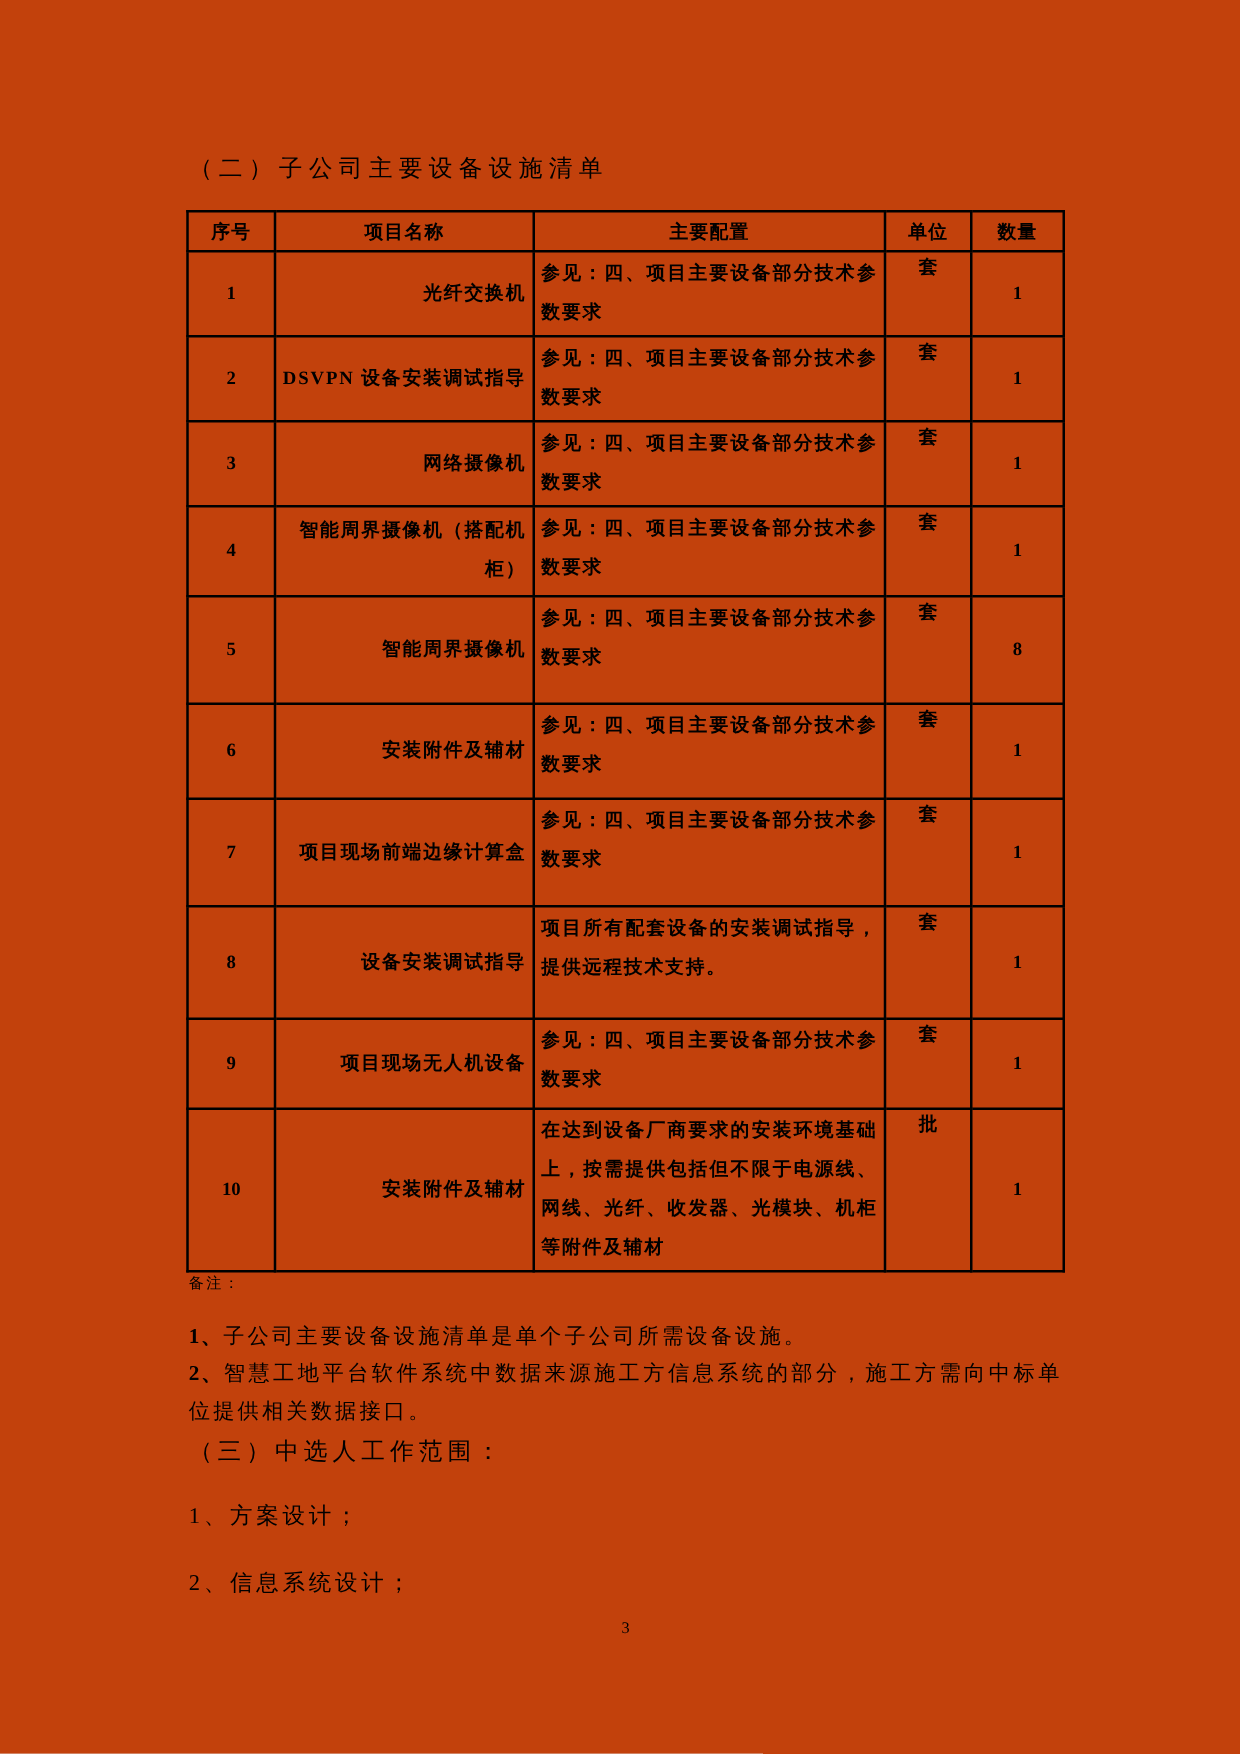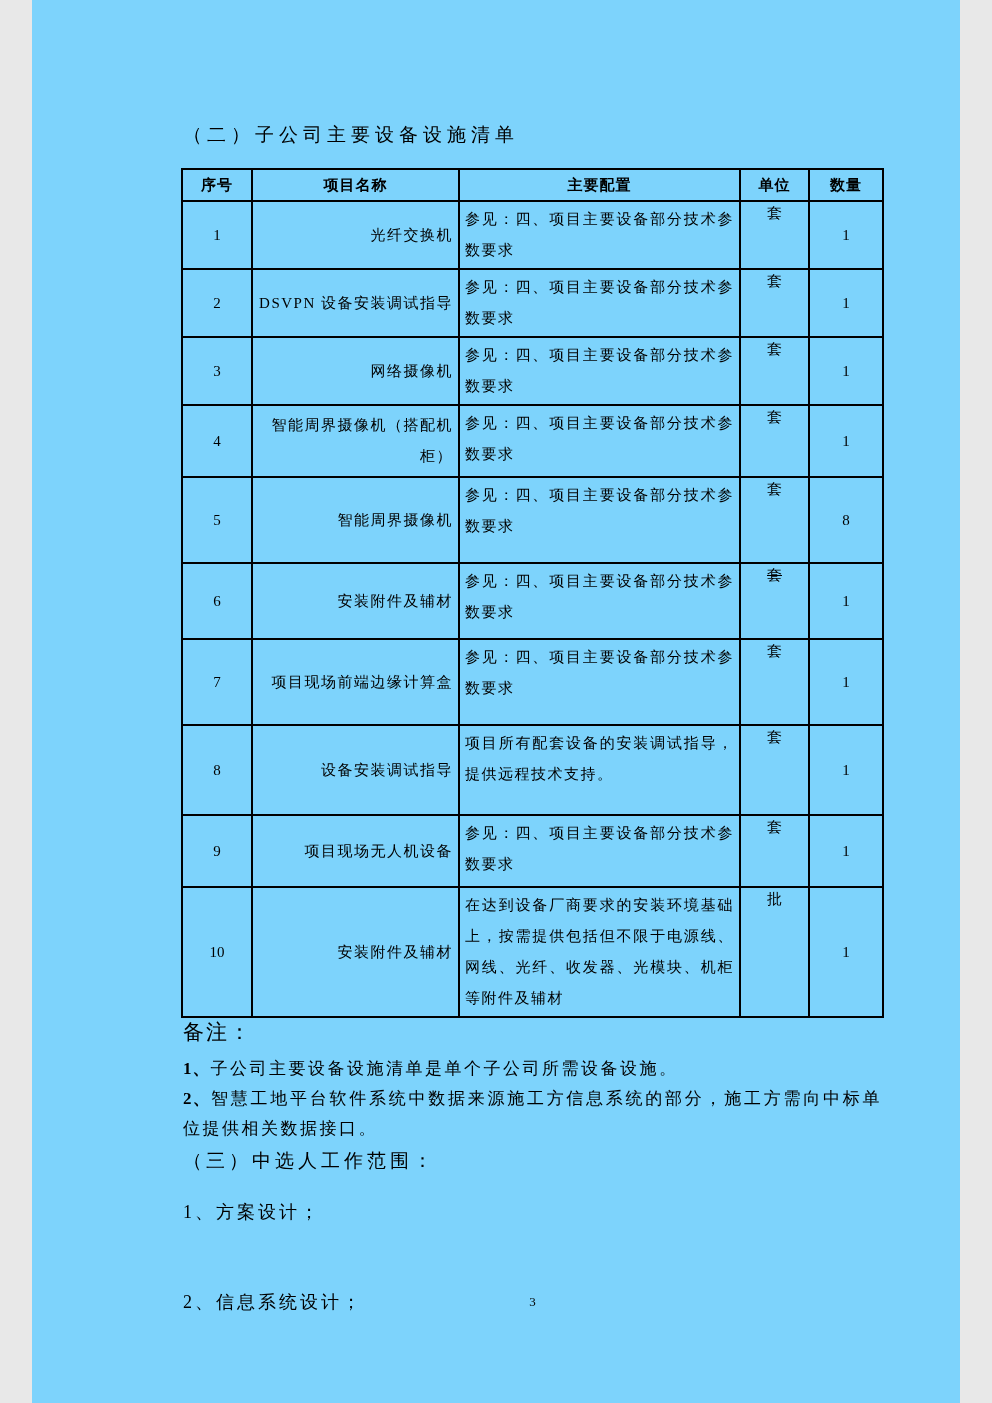--- a/index.html
+++ b/index.html
@@ -1,67 +1,67 @@
 <!DOCTYPE html>
 <html><head>
 <meta charset="utf-8">
 <style>
   html,body{margin:0;padding:0;background:#e8e8e8;}
   .page{
-    width:896px;height:1403px;background:#7dd3fc;position:relative;
+    width:992px;height:1403px;background:#c2410c;position:relative;
     margin:0 auto;color:#000;
     font-family:"Liberation Serif","DejaVu Serif",serif;
     overflow:hidden;
-    padding-left:32px;
   }
   .content{position:absolute;left:149px;top:0;width:703px;}
 
   .section-title{
     position:absolute;left:2px;
     font-size:19px;letter-spacing:5px;font-weight:normal;
     white-space:nowrap;
   }
   .title-2{top:122px;}
   .title-3{top:1148px;letter-spacing:4px;}
 
   table.equip{
     position:absolute;top:168px;left:0;
     width:701px;border-collapse:collapse;table-layout:fixed;
     font-size:15px;
   }
   table.equip th, table.equip td{
     border:2px solid #000;
     padding:2px 5px;
     overflow:hidden;
+    font-weight:bold;
   }
   table.equip th{
     height:26px;font-weight:bold;vertical-align:middle;
     letter-spacing:1px;font-size:15px;
   }
   td.c-no{text-align:center;vertical-align:middle;}
   td.c-name{text-align:right;vertical-align:middle;letter-spacing:1.5px;line-height:31px;}
   td.c-config{text-align:left;vertical-align:top;letter-spacing:1.5px;line-height:31px;text-align:justify;}
   td.c-unit{text-align:center;vertical-align:top;padding-top:5px;}
   td.c-qty{text-align:center;vertical-align:middle;}
   .strike{text-decoration:line-through;}
 
-  .remark-label{position:absolute;top:1018px;left:2px;font-size:21px;letter-spacing:2px;}
+  .remark-label{position:absolute;top:1018px;left:2px;font-size:12px;letter-spacing:2px;}
   .remark-item{
     position:absolute;left:2px;width:699px;
     font-size:17px;letter-spacing:2.5px;line-height:30px;text-align:justify;
   }
   .remark-item .num{font-weight:bold;letter-spacing:1px;}
   .remark-1{top:1054px;}
   .remark-2{top:1084px;}
 
   .s3-item{
     position:absolute;left:2px;font-size:18px;letter-spacing:3px;white-space:nowrap;text-align:right;
   }
   .s3-item-1{top:1200px;}
-  .s3-item-2{top:1254px;margin-top:36px;}
+  .s3-item-2{top:1254px;}
 
   .page-number{
     position:absolute;top:1294px;left:0;width:703px;
     text-align:center;font-size:13px;
   }
 </style>
 </head>
 <body>
 
 <div class="page">

